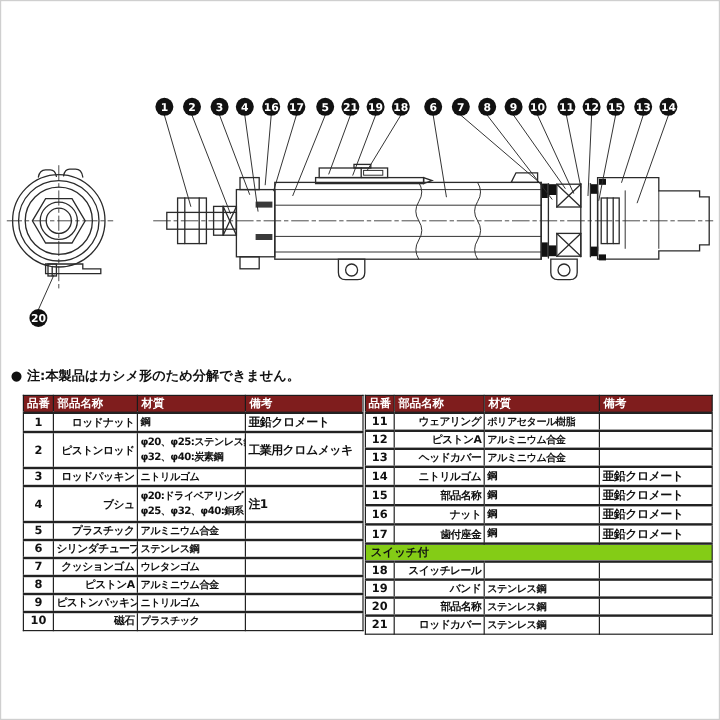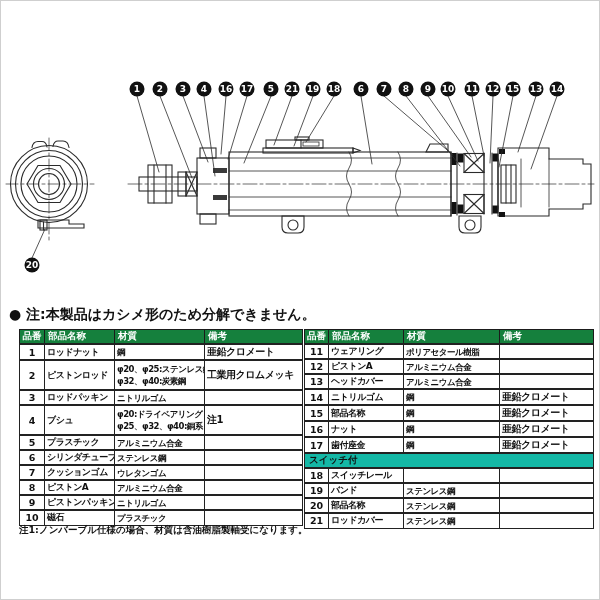--- a/index.html
+++ b/index.html
@@ -7,45 +7,45 @@
   #page {
     position:relative; width:600px; height:600px; background:#ffffff;
     border:1px solid #cfcfcf; overflow:hidden;
   }
   #diagram { position:absolute; left:0; top:0; }
   svg text.callout-num {
     font-family:"DejaVu Sans", sans-serif; font-weight:bold; font-size:9px;
     fill:#ffffff; text-anchor:middle;
   }
   .note-line {
-    position:absolute; left:8px; top:305px; font-size:14px; font-weight:bold;
+    position:absolute; left:8px; top:305px; font-size:11px; font-weight:bold;
     color:#111; letter-spacing:0px; white-space:nowrap;
   }
   table.parts { position:absolute; border-collapse:collapse; table-layout:fixed; }
   #table-left  { left:18px;  top:328px; width:283px; }
   #table-right { left:303px; top:328px; width:289px; }
   table.parts th {
-    background:#15803d; color:#fff; font-size:9.5px; font-weight:bold;
+    background:#7f1d1d; color:#fff; font-size:9.5px; font-weight:bold;
     height:14px; text-align:left; padding:0 3px; border:1px solid #1b1b1b;
     white-space:nowrap; overflow:hidden;
   }
   table.parts th.c-no { text-align:center; padding:0 1px; }
   table.parts td {
     border:1px solid #222; border-top-width:2px; font-weight:bold; color:#111;
     padding:0 2px; overflow:hidden; white-space:nowrap; vertical-align:middle;
   }
   table.parts tr.h15 td { height:15px; }
   table.parts tr.h30 td { height:30px; }
   td.c-no   { text-align:center; font-size:9.5px; }
-  td.c-name { font-size:9px; letter-spacing:-0.5px; }
+  td.c-name { font-size:9px; letter-spacing:-0.5px;text-align:right; }
   td.c-mat  { font-size:8.5px; letter-spacing:-0.5px; }
   td.c-mat div { line-height:12px; }
   td.c-rem  { font-size:10px; letter-spacing:-0.5px; }
   tr.band td {
-    background:#14b8a6; height:13px; font-size:9.5px; text-align:left;
+    background:#84cc16; height:13px; font-size:9.5px; text-align:left;
     padding-left:4px; border-top-width:2px;
   }
   .footnote {
     position:absolute; left:18px; top:523px; font-size:9.5px; font-weight:bold;
     color:#111; white-space:nowrap;
   }
 </style>
 </head>
 <body>
 
@@ -411,14 +411,13 @@
           <td class="c-no">21</td>
           <td class="c-name">ロッドカバー</td>
           <td class="c-mat">
             <div>ステンレス鋼</div>
           </td>
           <td class="c-rem"></td>
         </tr>
       </tbody>
   </table>
 
-  <div class="footnote">注1:ノンバーブル仕様の場合、材質は含油樹脂製軸受になります。</div>
 </div>
 
 </body></html>

